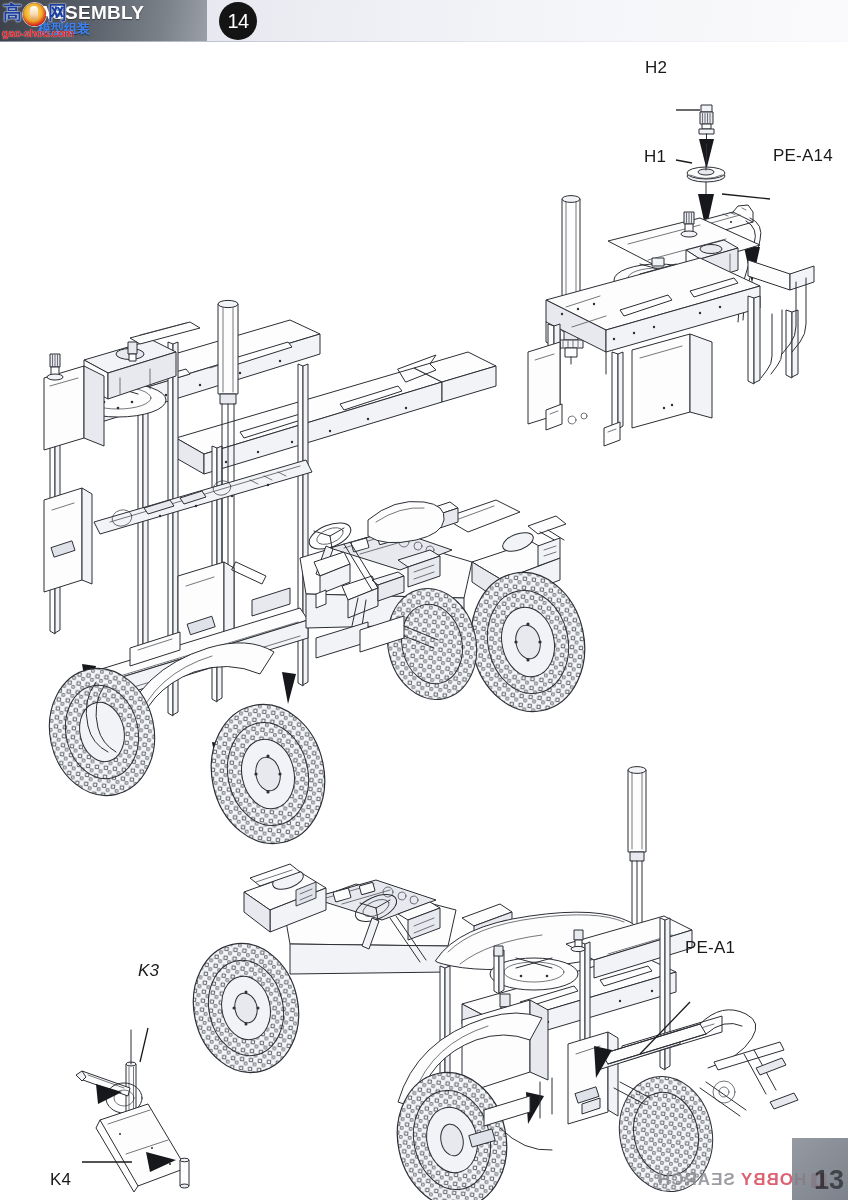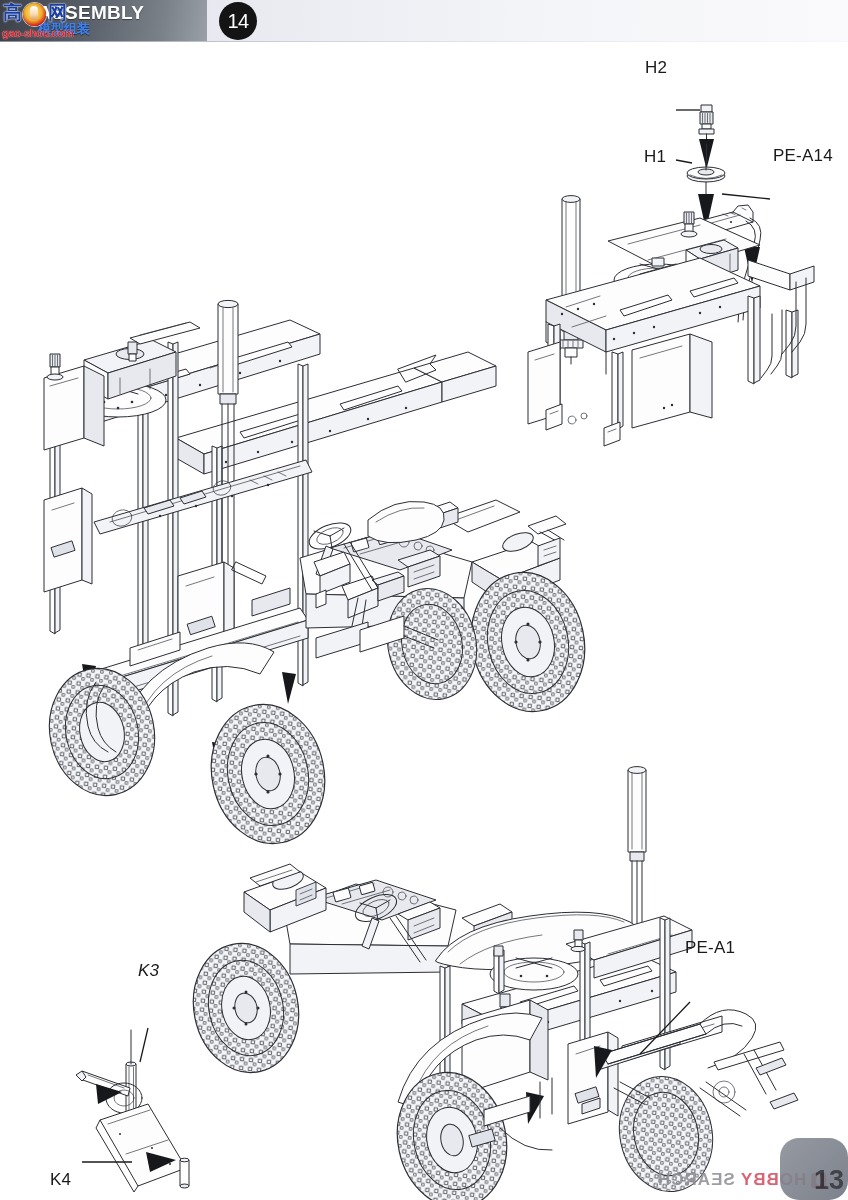--- a/index.html
+++ b/index.html
@@ -189,32 +189,31 @@
   }
   .hs-search {
     font-size: 17px;
     font-weight: bold;
     color: #8d8d93;
     letter-spacing: 1px;
   }
   #page-number {
     position: absolute;
     right: 0; bottom: 0;
-    width: 68px; height: 62px;
+    width: 56px; height: 62px;
     background: linear-gradient(135deg, #8a8f99 0%, #6f757f 100%);
     color: #2c2f36;
     font-size: 27px;
     font-weight: bold;
     display: flex;
     align-items: flex-end;
     justify-content: flex-end;
     padding: 0 4px 4px 0;
     box-sizing: border-box;
     opacity: .9;
-    border-radius: 19px;
   }
 </style>
 </head>
 <body>
 
 <div id="page">
 
   <div id="header">
     <div class="hdr-dark"></div>
     <div class="hdr-light"></div>

